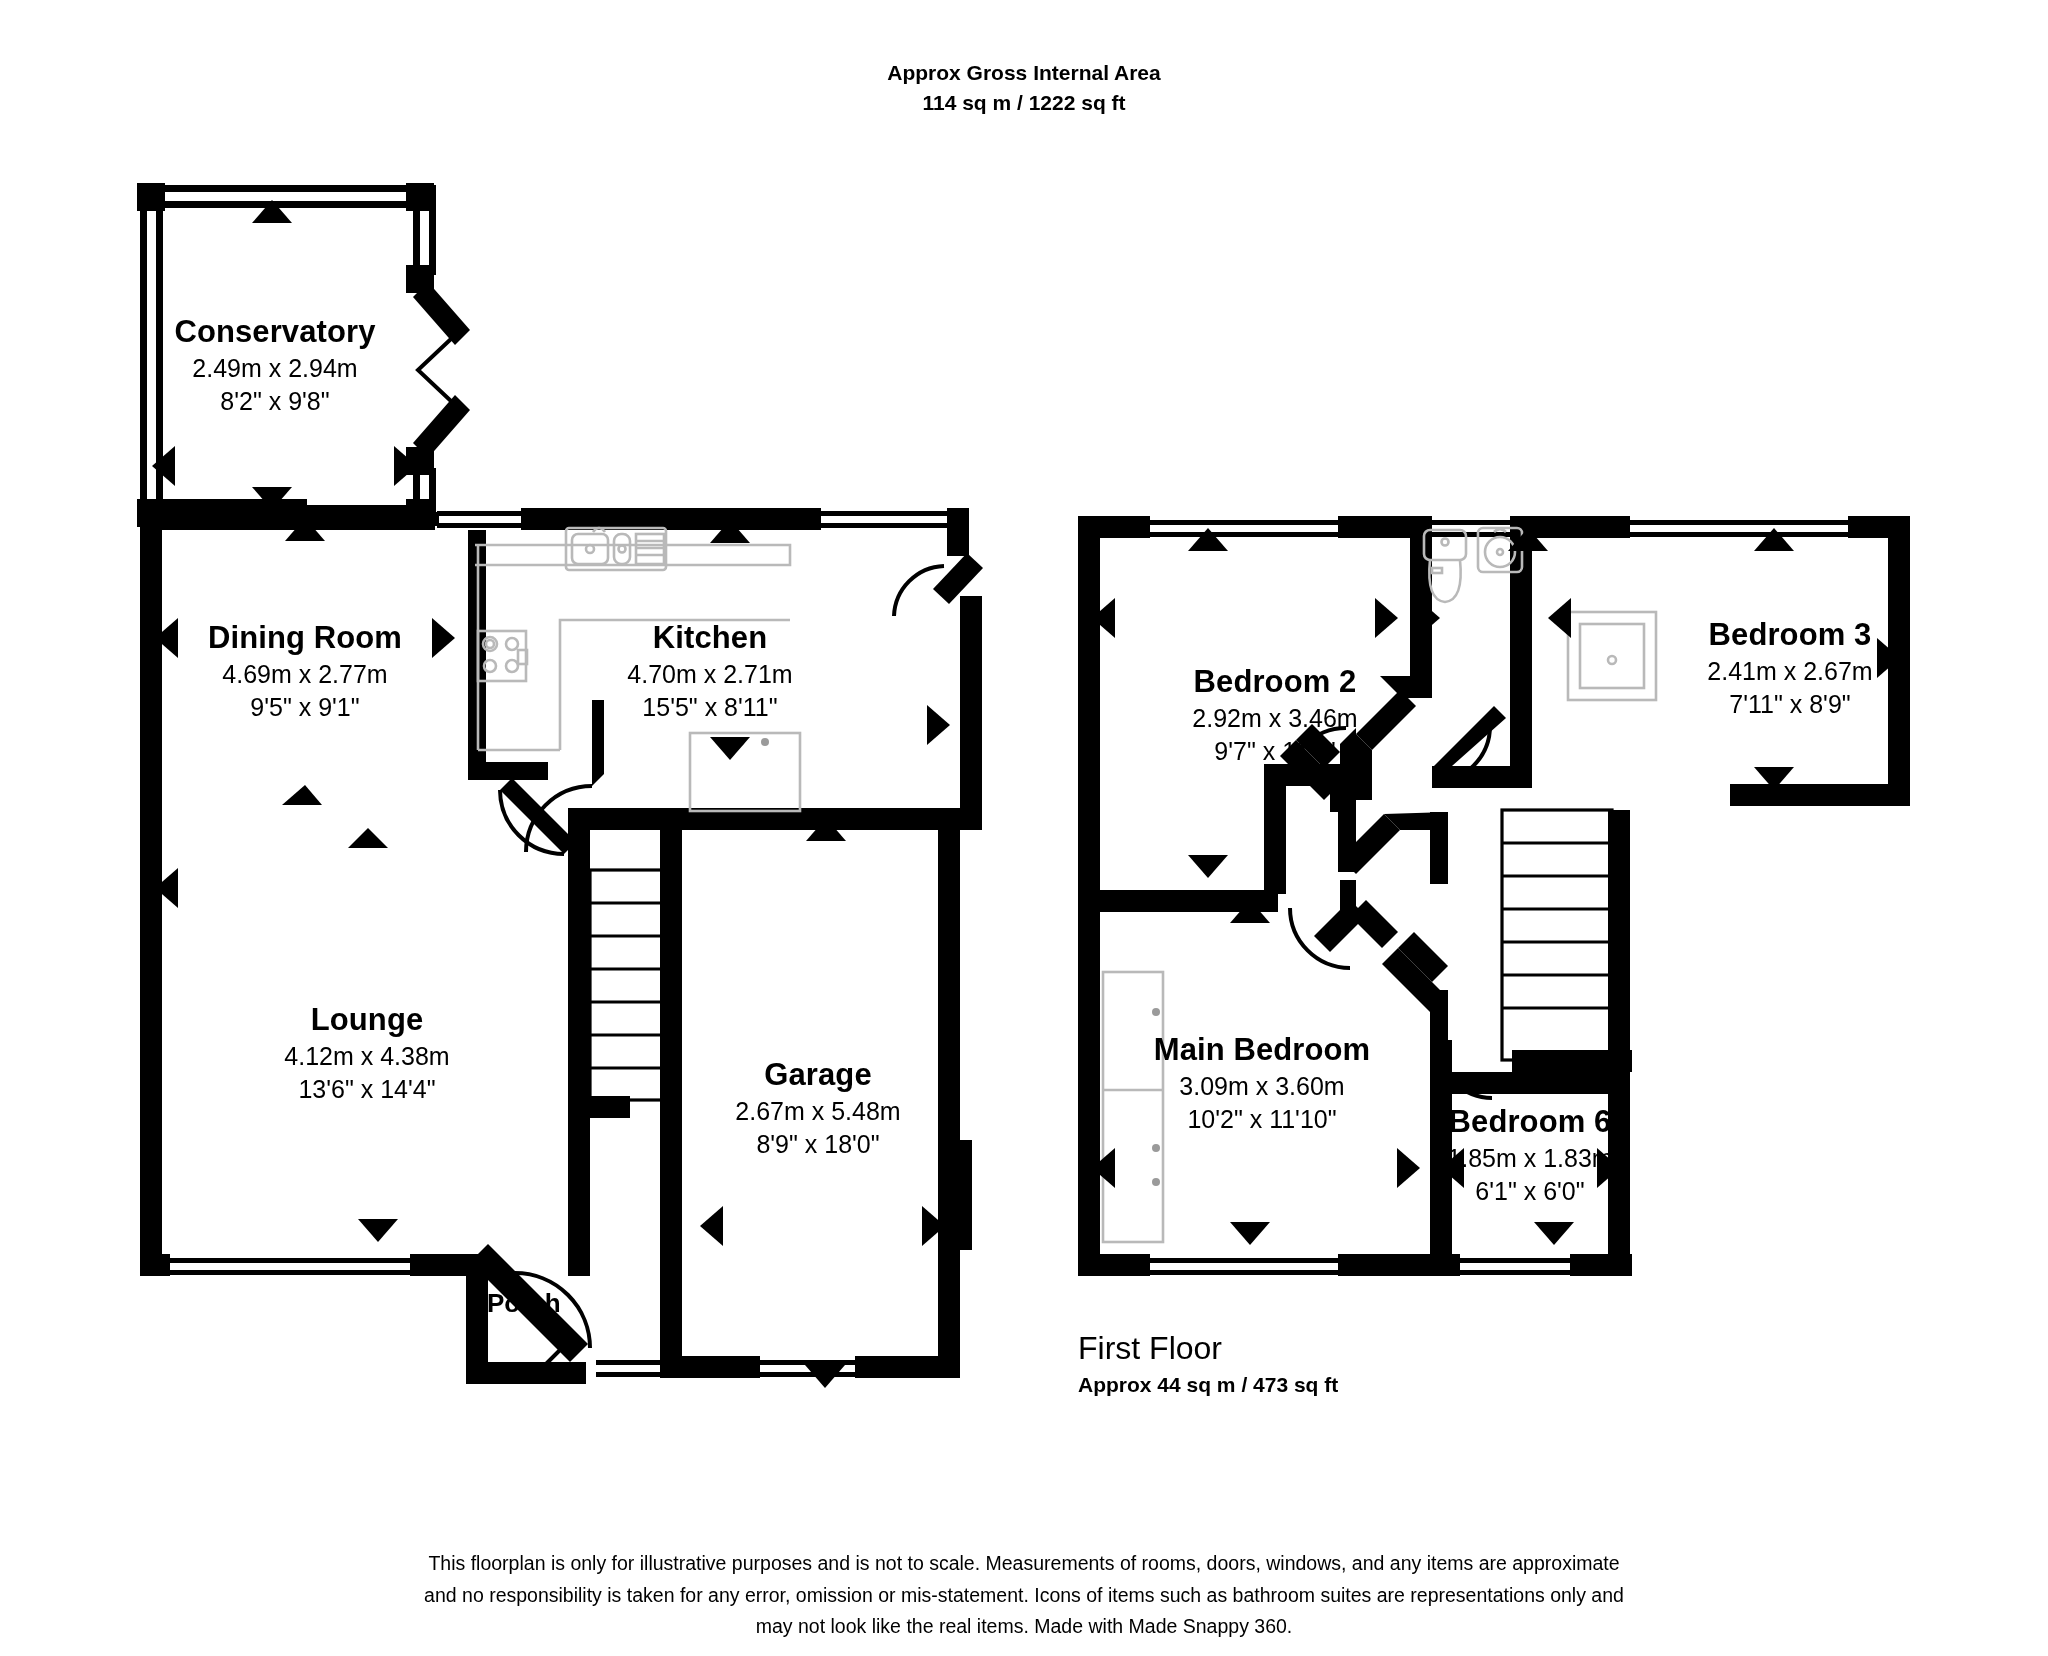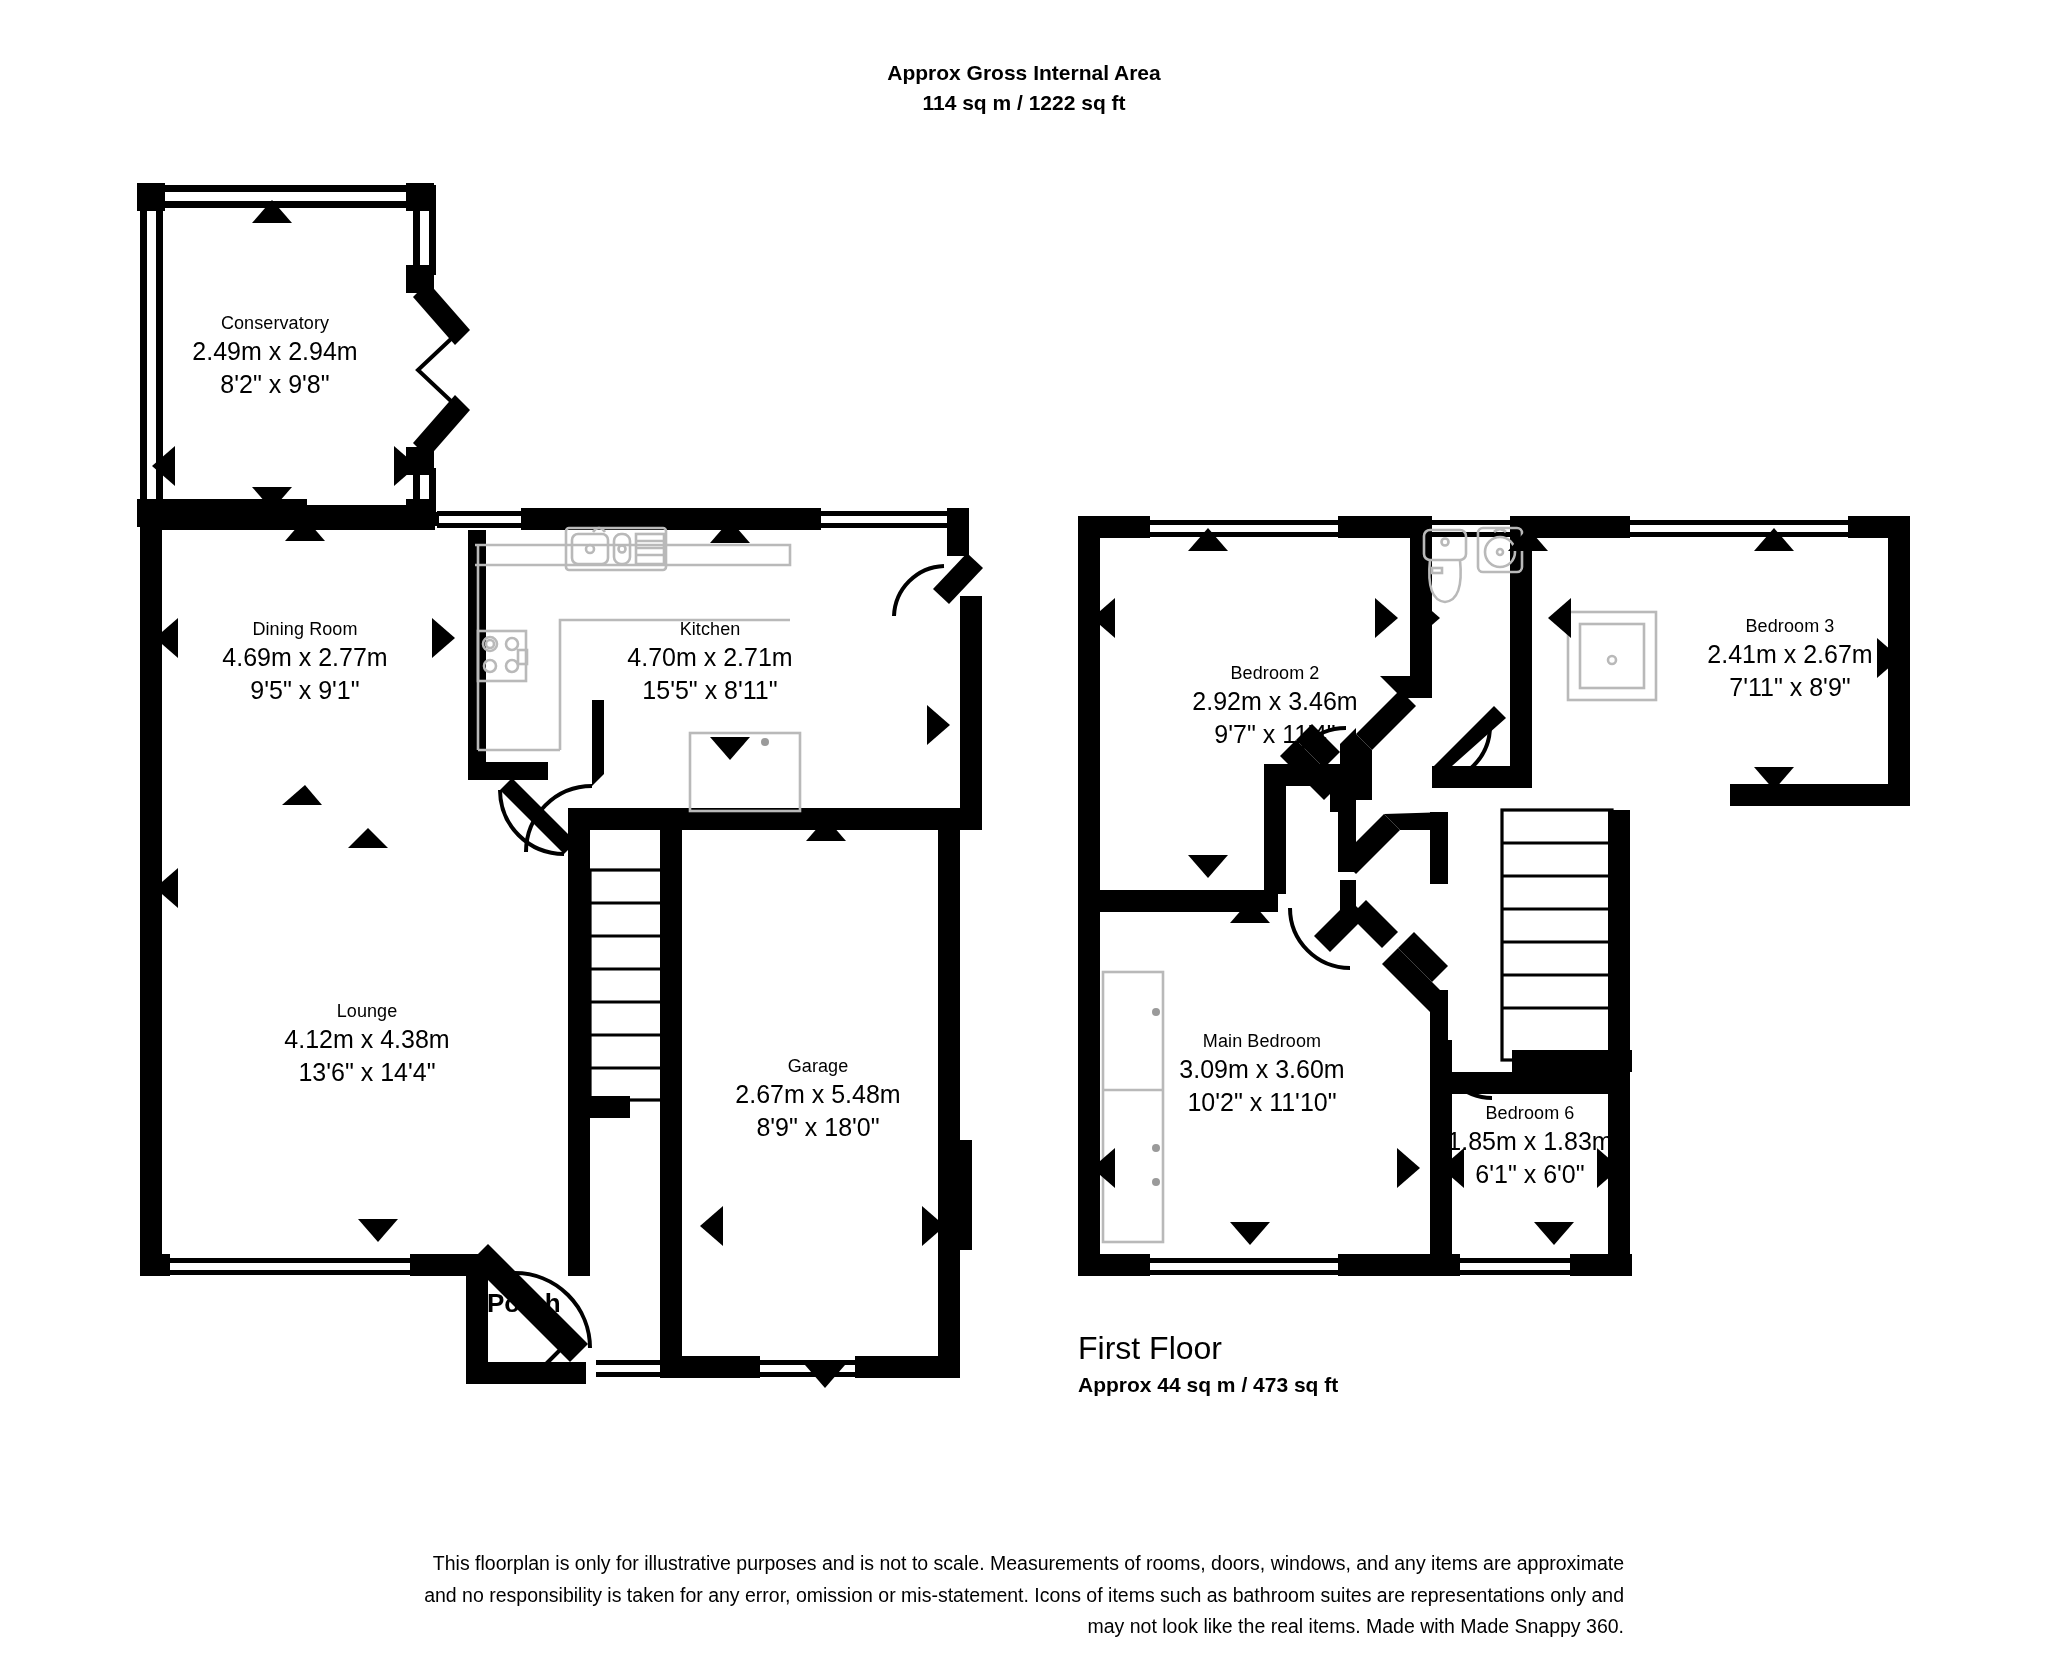--- a/index.html
+++ b/index.html
@@ -36,22 +36,22 @@
   .arrow { fill: #000000; }
 
   .lbl {
     position: absolute;
     text-align: center;
     line-height: 1.30;
     white-space: nowrap;
     pointer-events: none;
   }
   .lbl .rname {
-    font-size: 18px;
-    font-weight: normal;
+    font-size: 31px;
+    font-weight: bold;
     letter-spacing: 0.1px;
   }
   .lbl .rdim {
     font-size: 25px;
     font-weight: normal;
   }
   .hdr {
     position: absolute;
     text-align: center;
     font-size: 21px;
@@ -67,21 +67,21 @@
     font-weight: normal;
     line-height: 1.28;
   }
   .floor-caption .fc-sub {
     font-size: 21px;
     font-weight: bold;
     line-height: 1.5;
   }
   .disclaimer {
     position: absolute;
-    text-align: right;
+    text-align: center;
     font-size: 19.5px;
     line-height: 1.62;
     width: 1200px;
   }
   .porch-lbl {
     position: absolute;
     font-size: 26px;
     font-weight: bold;
     white-space: nowrap;
   }

